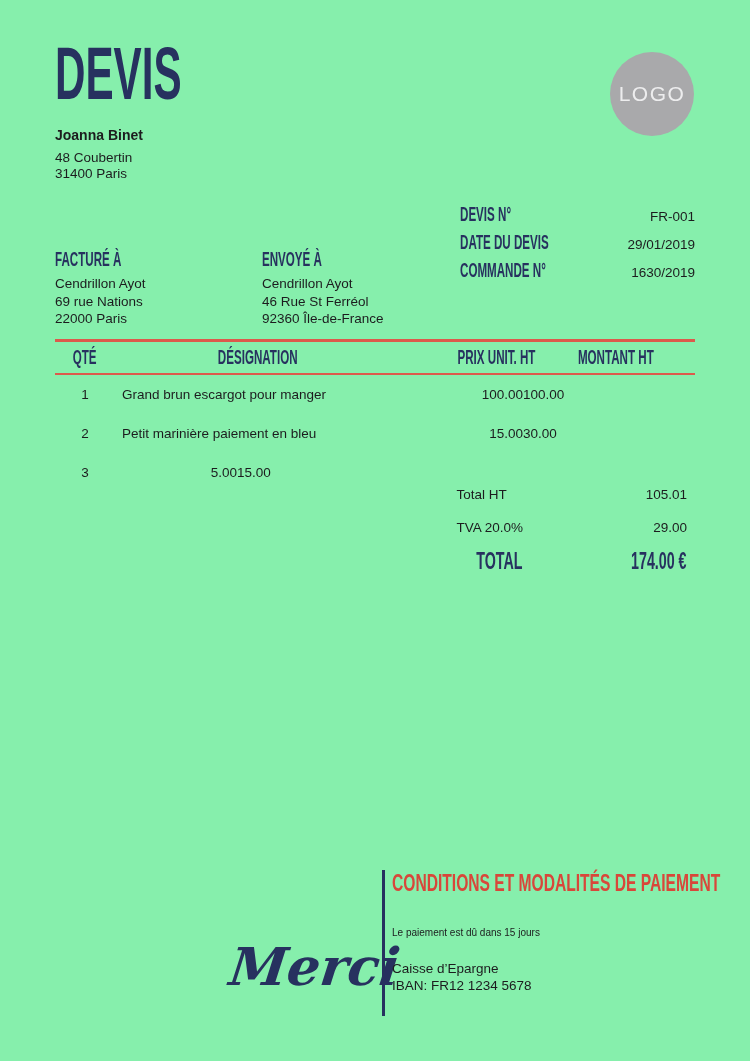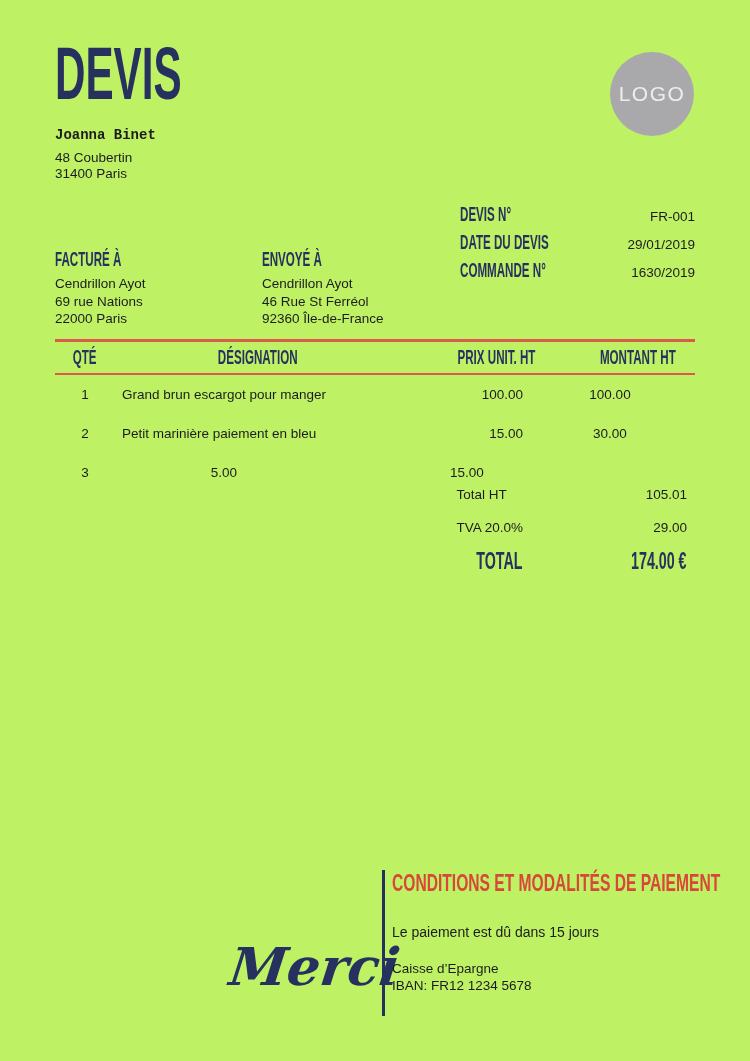--- a/index.html
+++ b/index.html
@@ -6,39 +6,39 @@
     --navy:#27315f;
     --red:#d8473a;
     --red_line:#dc5a4b;
     --logo_bg:#a9a9ab;
     --logo_text:#ededee;
     --text:#1c1c1e;
   }
   html,body{margin:0;padding:0;background:#ffffff;}
   .page{
     position:relative;width:750px;height:1061px;margin:0 auto;
-    background:#bef264;overflow:hidden;
+    background:#86efac;overflow:hidden;
     font-family:"Liberation Sans",sans-serif;color:var(--text);
   }
   
   .cond{font-weight:700;color:var(--navy);white-space:nowrap;}
   .cond .cx{display:inline-block;transform:scaleX(0.58);transform-origin:0 50%;}
   .cond.center .cx{transform-origin:50% 50%;}
   .cond.right .cx{transform-origin:100% 50%;}
 
   .doc-title{position:absolute;left:55px;top:37px;font-size:74px;font-weight:700;
     color:var(--navy);line-height:1;white-space:nowrap;}
   .doc-title .cx{display:inline-block;transform:scaleX(0.57);transform-origin:0 0;}
 
   .logo{position:absolute;left:610px;top:52px;width:84px;height:84px;border-radius:50%;
     background:var(--logo_bg);display:flex;align-items:center;justify-content:center;}
   .logo span{color:var(--logo_text);font-size:21px;letter-spacing:1.5px;}
 
   .sender{position:absolute;left:55px;top:127px;}
-  .sender .name{font-size:14px;font-weight:700;margin-bottom:7px;font-family:Liberation Mono, monospace;}
+  .sender .name{font-size:14px;font-weight:700;margin-bottom:7px;}
   .sender .line{font-size:13.5px;line-height:15.5px;}
 
   .section{position:absolute;top:203px;}
   .section .heading{font-size:20px;line-height:24px;margin-top:44px;}
   .section .addr{margin-top:4px;font-size:13.5px;line-height:17.5px;}
   .sec-billed{left:55px;width:200px;}
   .sec-shipped{left:262px;width:190px;}
 
   .meta{position:absolute;left:460px;top:203px;width:235px;}
   .meta-row{display:flex;justify-content:space-between;align-items:baseline;height:28px;}
@@ -47,42 +47,42 @@
 
   .table{position:absolute;left:55px;top:339px;width:640px;}
   .rule{width:100%;background:var(--red_line);}
   .rule.top{height:3px;}
   .rule.bottom{height:2px;}
   .thead{display:flex;align-items:center;height:31px;padding-right:8px;box-sizing:border-box;}
   .thead{font-size:20px;}
   .c1{width:60px;text-align:center;box-sizing:border-box;}
   .c2{width:286px;text-align:center;box-sizing:border-box;}
   .c3{width:122px;text-align:right;box-sizing:border-box;}
-  .c4{flex:1;text-align:center;box-sizing:border-box;padding-left:10px;}
+  .c4{flex:1;text-align:left;box-sizing:border-box;}
   .trow{display:flex;align-items:center;height:39px;padding-right:8px;
     box-sizing:border-box;font-size:13.5px;}
   .trow .c2{text-align:left;padding-left:7px;}
 
   .totals-row{position:absolute;left:55px;width:640px;display:flex;
     padding-right:8px;box-sizing:border-box;font-size:13.5px;}
   .totals-row .lab{width:468px;text-align:right;}
   .totals-row .val{width:164px;text-align:right;}
   .totals-sub{top:487px;gap:22px;}
   .totals-tax{top:520px;}
   .totals-grand{top:548px;font-size:23px;line-height:26px;}
   .totals-grand .cond .cx{transform:scaleX(0.62);}
 
   .merci{position:absolute;left:230px;top:936px;
     font-family:"DejaVu Serif",serif;font-style:italic;font-weight:700;
     font-size:52px;color:var(--navy);transform:skewX(-7deg);line-height:1.2;}
   .vline{position:absolute;left:382px;top:870px;width:3px;height:146px;background:var(--navy);}
   .pay{position:absolute;left:392px;top:870px;width:303px;}
   .pay-heading{font-size:24px;line-height:25px;font-weight:700;color:var(--red);white-space:nowrap;text-decoration:underline;}
   .pay-heading .cx{display:inline-block;transform:scaleX(0.65);transform-origin:0 50%;}
-  .pay-terms{margin-top:29px;font-size:14px;line-height:17px;}
+  .pay-terms{margin-top:29px;font-size:10px;line-height:17px;}
   .pay-bank{margin-top:19px;font-size:13.5px;line-height:17px;}
 </style>
 </head>
 <body>
 
 <div class="page">
 
   <div class="doc-title">
     <span class="cx">DEVIS</span>
   </div>

